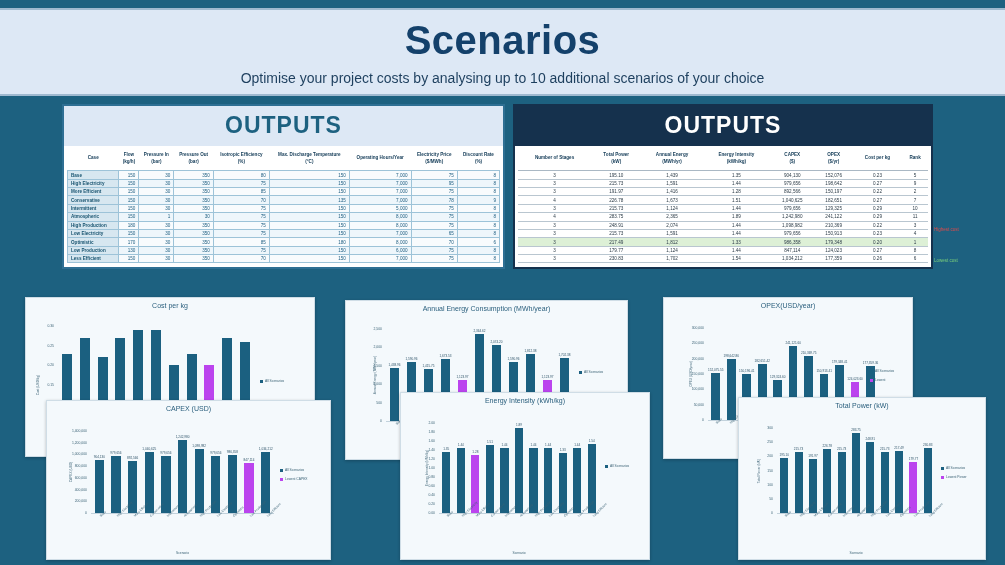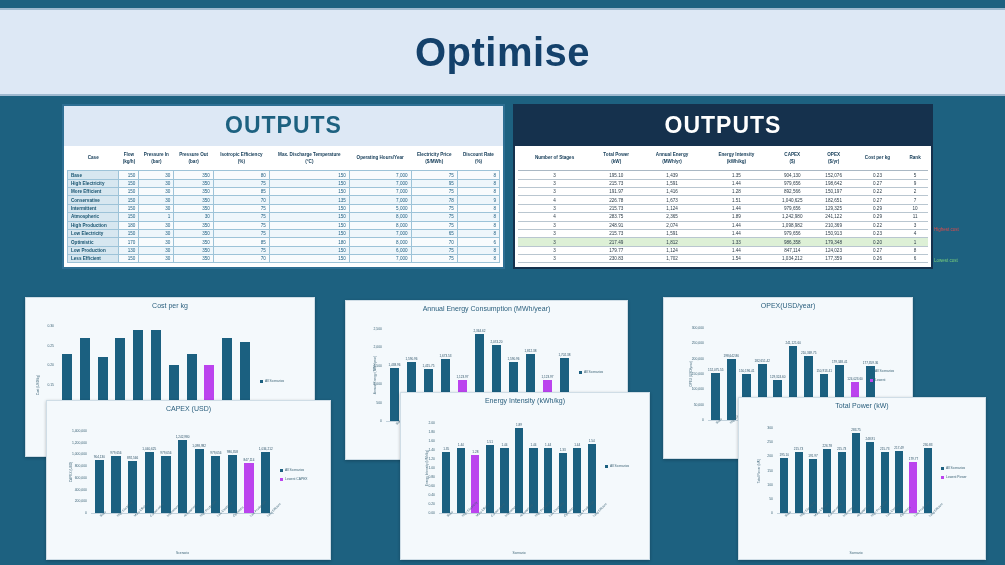--- a/index.html
+++ b/index.html
@@ -94,21 +94,22 @@
   .lg-row { display:flex; align-items:flex-start; gap:2px; margin-bottom:4px; }
   .swatch { width:3px; height:3px; margin-top:1px; flex:none; }
   .axis-line { position:absolute; background:#c2d2dc; }
 </style>
 </head>
 <body>
 
 <div class="hdr-top-bar"></div>
 
 <div class="header">
-  <div class="title">Optimise</div>
+  <div class="title">Scenarios</div>
+  <div class="subtitle">Optimise your project costs by analysing up to 10 additional scenarios of your choice</div>
 </div>
 
 <div class="panels">
 
   <div class="panel inputs">
     <div class="panel-hd">OUTPUTS</div>
     <div class="panel-body">
       <table>
         <thead>
             <tr id="in-head">

